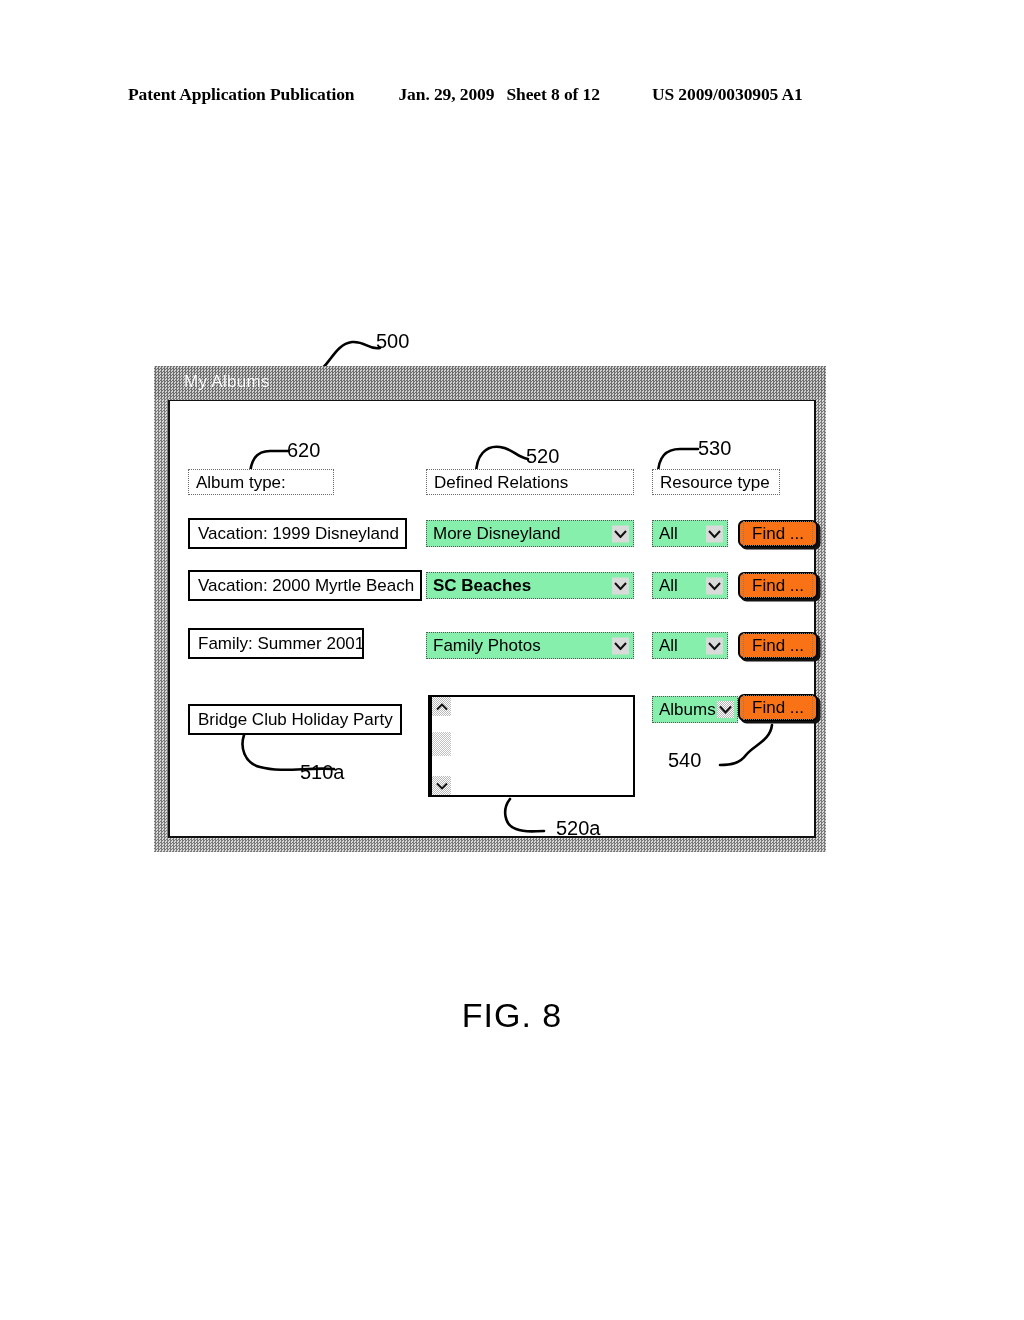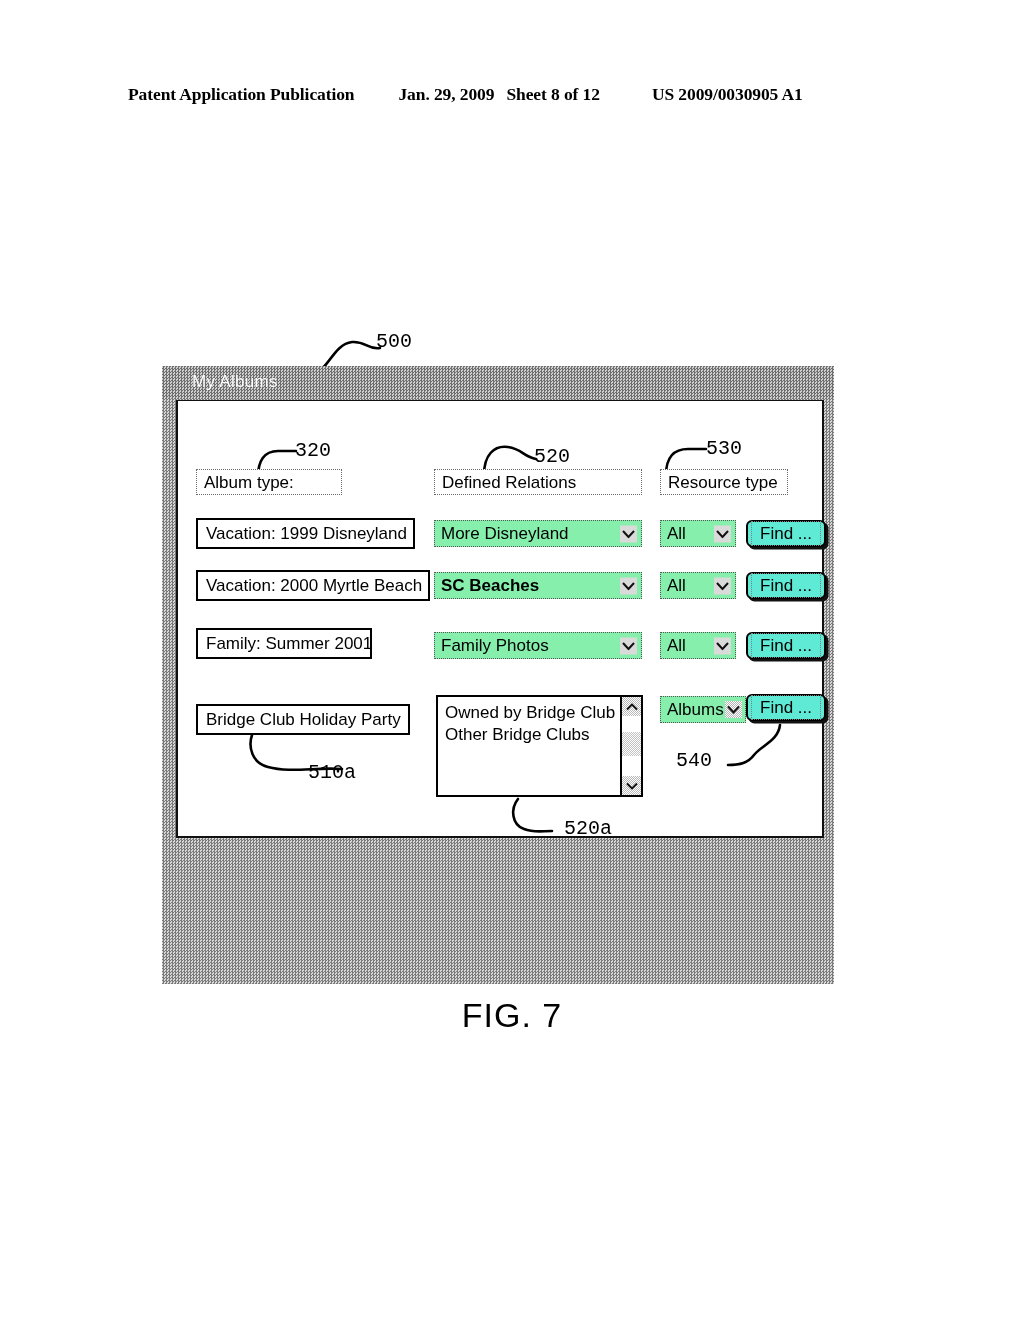--- a/index.html
+++ b/index.html
@@ -44,24 +44,24 @@
     width: 1024px;
     text-align: center;
     font-size: 34px;
     letter-spacing: 1px;
     font-family: "Liberation Sans", sans-serif;
   }
 
   
   .window {
     position: absolute;
-    left: 162px;
+    left: 154px;
     top: 366px;
     width: 672px;
-    height: 618px;
+    height: 486px;
     box-sizing: border-box;
     background:
       repeating-conic-gradient(#7a7a7a 0% 25%, #d8d8d8 0% 50%) 0 0 / 3px 3px;
     padding: 4px;
   }
   .titlebar {
     position: absolute;
     left: 0; top: 0;
     width: 672px;
     height: 32px;
@@ -146,21 +146,21 @@
   .combo .chev svg { display: block; }
   .combo.tight .chev { position: static; transform: none; margin-left: 1px; }
 
   .find-btn {
     position: absolute;
     box-sizing: border-box;
     height: 27px;
     width: 80px;
     border: 2px solid #000;
     border-radius: 6px;
-    background: #5eead4;
+    background: #f97316;
     box-shadow: 2.5px 2.5px 0 0 #111;
     display: flex;
     align-items: center;
     justify-content: center;
     font-size: 17px;
     white-space: nowrap;
   }
   .find-btn .inner {
     width: 68px;
     height: 17px;
@@ -220,21 +220,21 @@
     top: 26%;
     height: 40%;
     background:
       repeating-conic-gradient(#c2c2c2 0% 25%, #ffffff 0% 50%) 0 0 / 2px 2px;
   }
 
   
   .callout {
     position: absolute;
     font-size: 20px;
-    font-family: Liberation Mono, monospace;
+    font-family: Liberation Sans, sans-serif;
     white-space: nowrap;
   }
   .leader {
     position: absolute;
     overflow: visible;
     pointer-events: none;
   }
   .leader path {
     fill: none;
     stroke: #000;
@@ -258,21 +258,21 @@
 </svg>
 
 <div class="window">
 
   <div class="titlebar">
     <span class="title-text">My Albums</span>
   </div>
 
   <div class="client">
 
-    <div class="callout" style="left:117px; top:38px;">320</div>
+    <div class="callout" style="left:117px; top:38px;">620</div>
     <svg class="leader" style="left:70px; top:44px;" width="52" height="34" viewBox="0 0 52 34">
       <path d="M10 32 C 10 16, 16 6, 30 6 L 48 6"></path>
     </svg>
 
     <div class="callout" style="left:356px; top:44px;">520</div>
     <svg class="leader" style="left:300px; top:40px;" width="62" height="36" viewBox="0 0 62 36">
       <path d="M6 34 C 6 14, 16 4, 30 6 C 44 8, 46 16, 58 18"></path>
     </svg>
 
     <div class="callout" style="left:528px; top:36px;">530</div>
@@ -371,24 +371,20 @@
     <div class="name-box" style="left:18px; top:303px; width:214px;">
       <span>Bridge Club Holiday Party</span>
     </div>
 
     <svg class="leader" style="left:68px; top:332px;" width="110" height="42" viewBox="0 0 110 42">
       <path d="M6 2 C 2 14, 6 30, 22 34 C 44 40, 70 34, 96 36"></path>
     </svg>
     <div class="callout" style="left:130px; top:360px;">510a</div>
 
     <div class="listbox">
-      <div class="items">
-        <div>Owned by Bridge Club</div>
-        <div>Other Bridge Clubs</div>
-      </div>
       <div class="scrollbar">
         <div class="sb-arrow">
           <svg width="12" height="8" viewBox="0 0 12 8">
               <path d="M1 6.5 L6 1.5 L11 6.5" fill="none" stroke="#111" stroke-width="1.9"></path>
             </svg>
         </div>
         <div class="sb-track">
           <div class="sb-thumb"></div>
         </div>
         <div class="sb-arrow">
@@ -418,13 +414,13 @@
     </div>
 
     <svg class="leader" style="left:540px; top:322px;" width="68" height="50" viewBox="0 0 68 50">
       <path d="M62 2 C 60 18, 44 22, 36 32 C 30 40, 22 42, 10 42"></path>
     </svg>
     <div class="callout" style="left:498px; top:348px;">540</div>
 
   </div>
 </div>
 
-<div class="fig-caption">FIG. 7</div>
+<div class="fig-caption">FIG. 8</div>
 
 </body></html>

